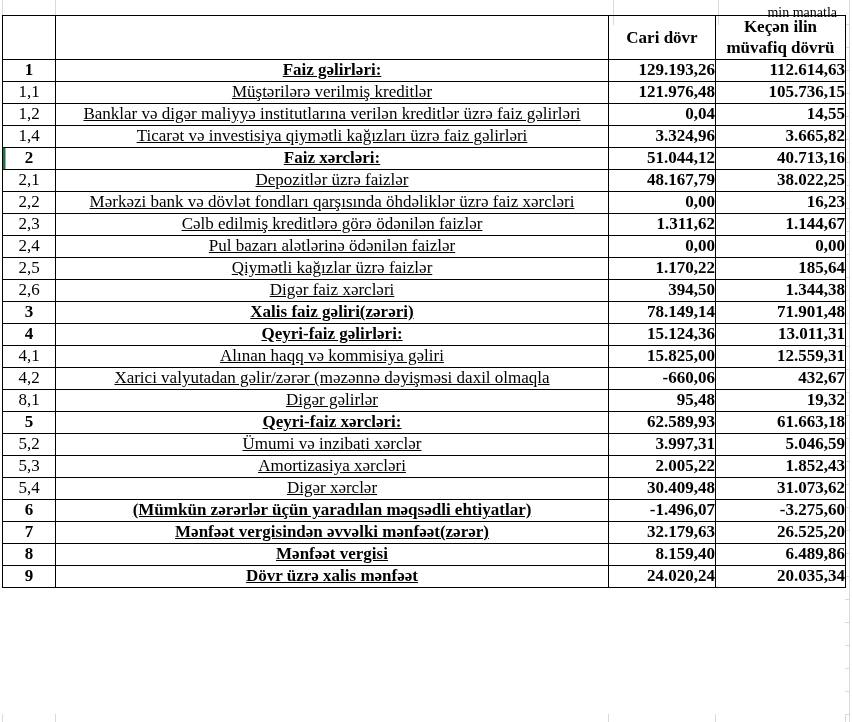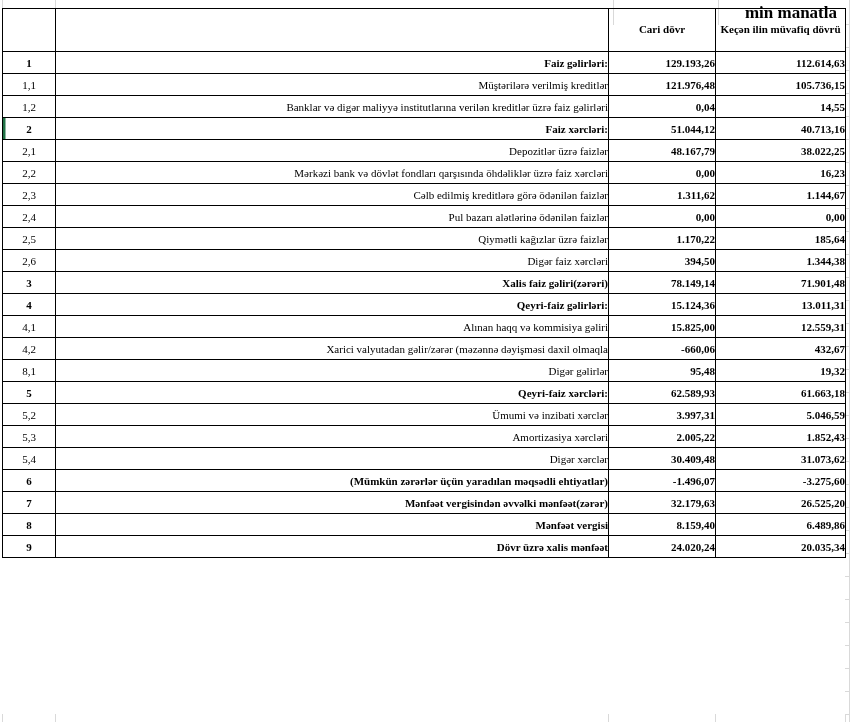--- a/index.html
+++ b/index.html
@@ -9,37 +9,37 @@
     color:#000;overflow:hidden;
   }
   
   .gl{position:absolute;background:#d9d9d9;}
   .right-margin{
     position:absolute;left:845px;top:2px;width:4px;height:720px;
     background:repeating-linear-gradient(180deg,transparent 0,transparent 22px,#d9d9d9 22px,#d9d9d9 23px);
   }
   .units-note{
     position:absolute;left:2px;top:0;width:843px;height:25px;
-    line-height:26px;text-align:right;font-weight:bold;font-size:17px;
+    line-height:26px;text-align:right;font-weight:normal;font-size:14px;
     box-sizing:border-box;padding-right:8px;
   }
   table.fin{
-    position:absolute;left:2px;top:8px;width:843px;
+    position:absolute;left:2px;top:15px;width:843px;
     border-collapse:collapse;table-layout:fixed;
-    font-size:11px;
+    font-size:17px;
   }
   table.fin td, table.fin th{
     border:1px solid #000;box-sizing:border-box;
     overflow:hidden;white-space:nowrap;vertical-align:middle;
     padding:0;
   }
   tr.header-row th{height:43px;font-weight:bold;text-align:center;white-space:normal;line-height:1.25;}
   tr.data-row td{height:22px;}
   td.c-no{text-align:center;}
-  td.c-label{text-align:right;padding-left:4px;}
+  td.c-label{text-align:center;padding-left:4px;text-decoration:underline;}
   td.c-cur,td.c-prev{text-align:right;padding-right:4px;font-weight:bold;}
   tr.main td.c-no, tr.main td.c-label{font-weight:bold;}
   tr.total td{font-weight:bold;}
   td.active-cell{box-shadow:inset 2.5px 0 0 #217346;}
 </style>
 </head>
 <body>
 
 <div class="gl" style="left:2px;top:0;width:1px;height:25px;"></div>
 <div class="gl" style="left:55px;top:0;width:1px;height:25px;"></div>
@@ -81,20 +81,26 @@
       <td class="c-label">Müştərilərə verilmiş kreditlər</td>
       <td class="c-cur">121.976,48</td>
       <td class="c-prev">105.736,15</td>
     </tr>
     <tr class="data-row">
       <td class="c-no">1,2</td>
       <td class="c-label">Banklar və digər maliyyə institutlarına verilən kreditlər üzrə faiz gəlirləri</td>
       <td class="c-cur">0,04</td>
       <td class="c-prev">14,55</td>
     </tr>
+    <tr class="data-row">
+      <td class="c-no">1,4</td>
+      <td class="c-label">Ticarət və investisiya qiymətli kağızları üzrə faiz gəlirləri</td>
+      <td class="c-cur">3.324,96</td>
+      <td class="c-prev">3.665,82</td>
+    </tr>
     <tr class="data-row main">
       <td class="c-no active-cell">2</td>
       <td class="c-label">Faiz xərcləri:</td>
       <td class="c-cur">51.044,12</td>
       <td class="c-prev">40.713,16</td>
     </tr>
     <tr class="data-row">
       <td class="c-no">2,1</td>
       <td class="c-label">Depozitlər üzrə faizlər</td>
       <td class="c-cur">48.167,79</td>

